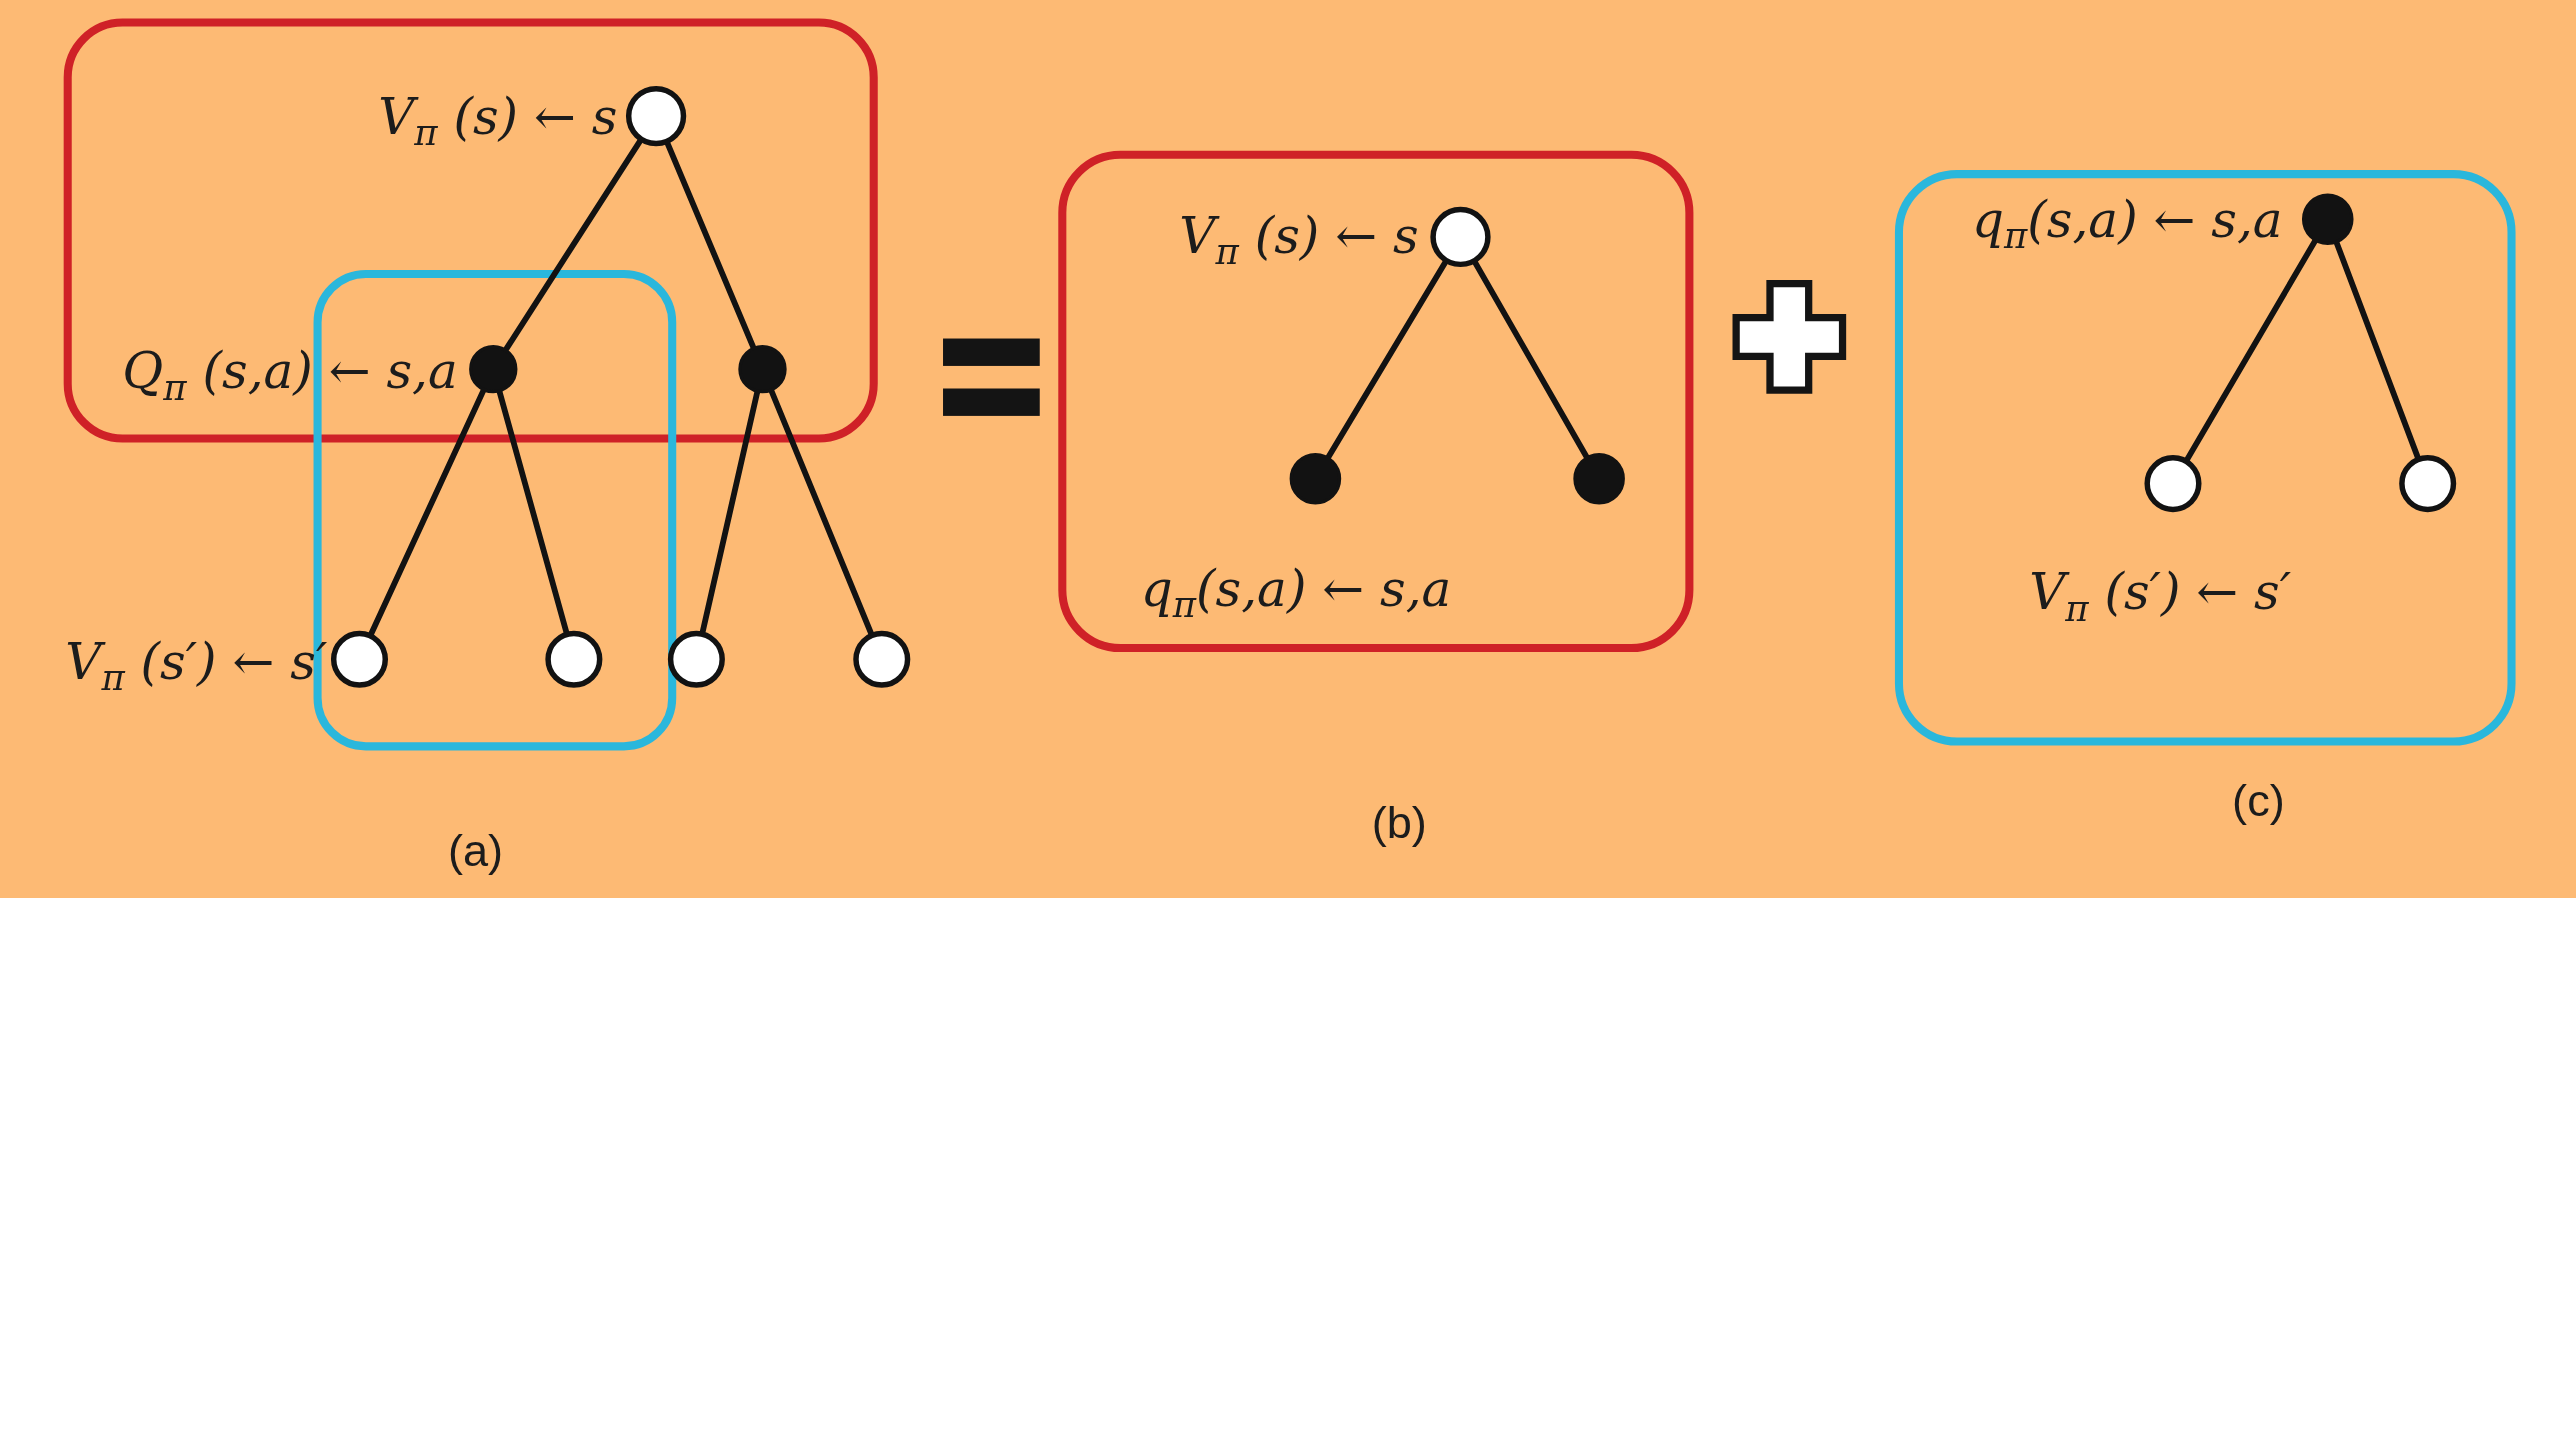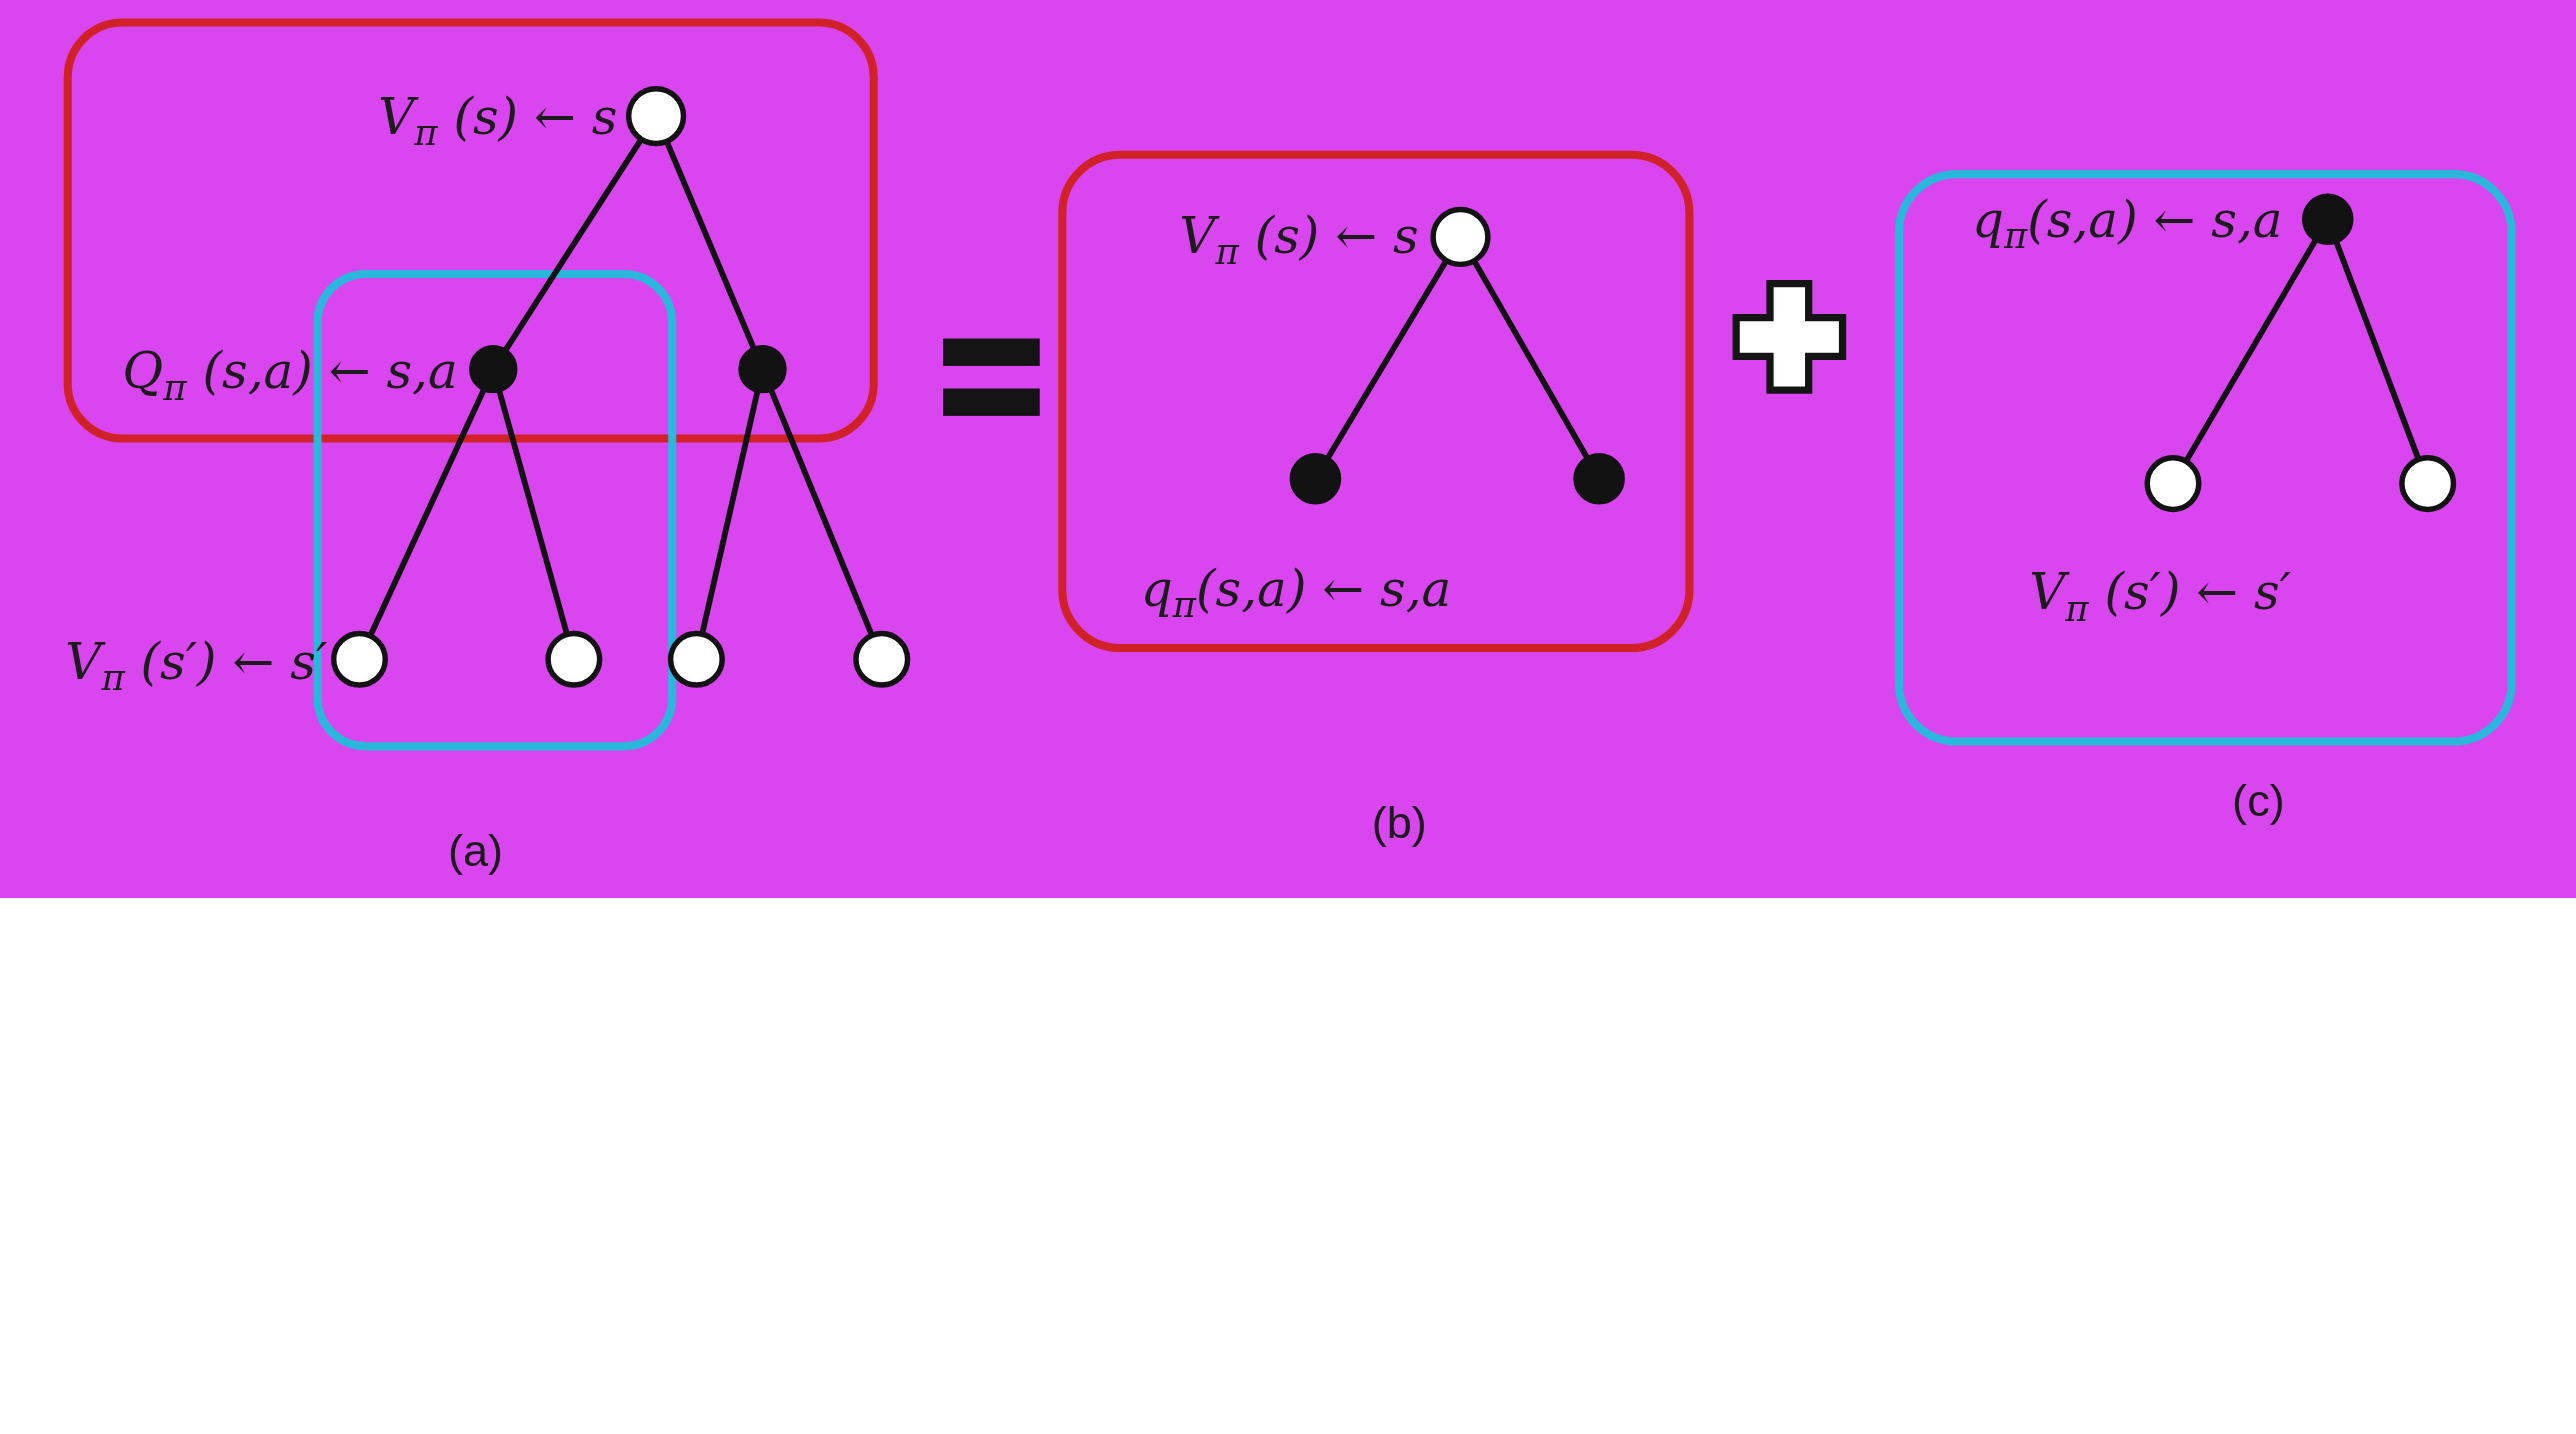--- a/index.html
+++ b/index.html
@@ -2,21 +2,21 @@
 <html style="font-size:8.2px"><head>
 <meta charset="utf-8">
 <style>
   html, body {
     margin: 0;
     padding: 0;
     background: #ffffff;
   }
   .stage {
     width: 100%;
-    background: #d946ef;
+    background: #fdba74;
   }
   svg { display: block; width: 100%; height: auto; }
 
   .edge {
     stroke: #121212;
     stroke-width: 3.6;
     stroke-linecap: round;
   }
   .node-open {
     fill: #ffffff;

